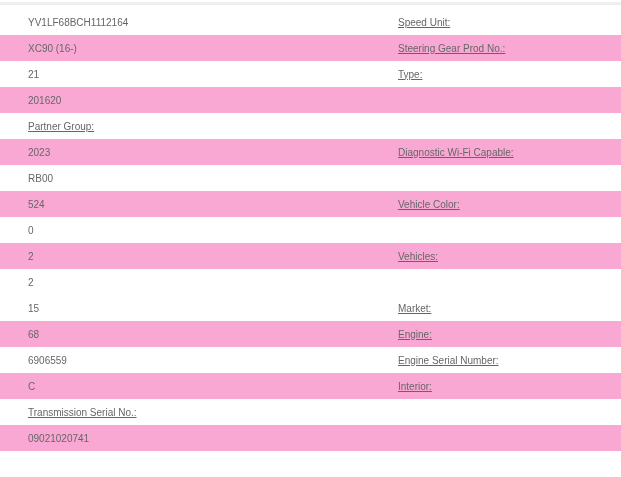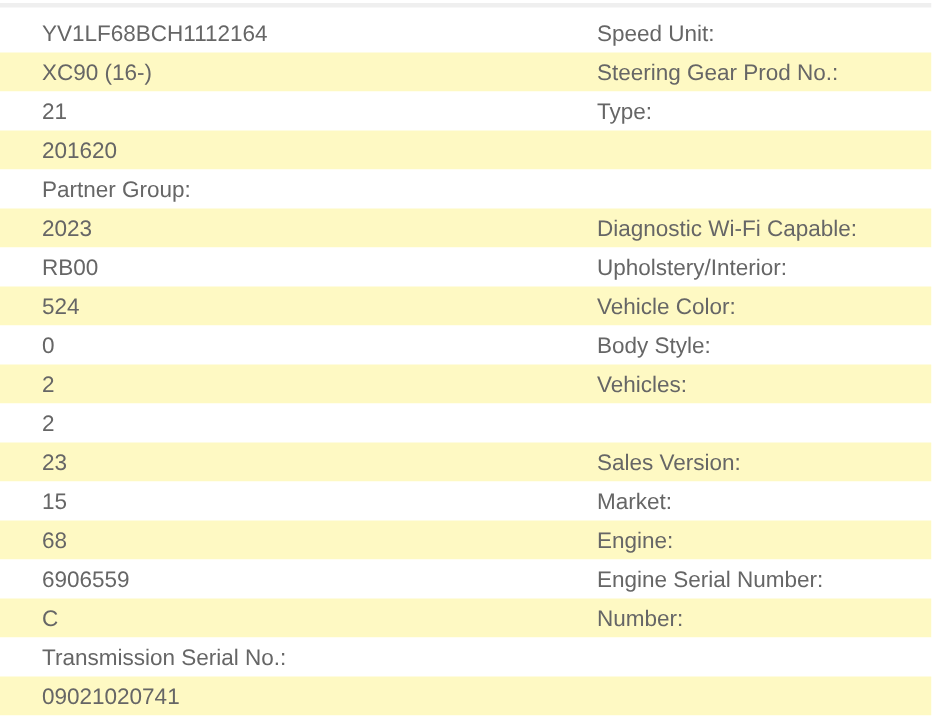--- a/index.html
+++ b/index.html
@@ -23,40 +23,41 @@
     height: 3px;
     background: #efefef;
   }
   .data-table {
     width: 621px;
   }
   .row {
     display: flex;
     align-items: center;
     height: 26px;
-    font-size: 15px;
+    font-size: 10px;
     color: #666666;
     background: #ffffff;
   }
   .row.alt {
-    background: #fef9c3;
+    background: #f9a8d4;
   }
   .cell-value {
     box-sizing: border-box;
     width: 370px;
     padding-left: 28px;
     white-space: nowrap;
     overflow: hidden;
   }
   .cell-label {
     box-sizing: border-box;
     flex: 1;
     padding-left: 28px;
     white-space: nowrap;
     overflow: hidden;
+    text-decoration: underline;
   }
 </style>
 </head>
 <body>
 
 <div class="top-strip">
   <div class="top-band"></div>
 </div>
 
 <div class="data-table">
@@ -77,56 +78,50 @@
     </div>
     <div class="row">
       <div class="cell-label">Partner Group:</div>
     </div>
     <div class="row alt">
       <div class="cell-value">2023</div>
       <div class="cell-label">Diagnostic Wi-Fi Capable:</div>
     </div>
     <div class="row">
       <div class="cell-value">RB00</div>
-      <div class="cell-label">Upholstery/Interior:</div>
     </div>
     <div class="row alt">
       <div class="cell-value">524</div>
       <div class="cell-label">Vehicle Color:</div>
     </div>
     <div class="row">
       <div class="cell-value">0</div>
-      <div class="cell-label">Body Style:</div>
     </div>
     <div class="row alt">
       <div class="cell-value">2</div>
       <div class="cell-label">Vehicles:</div>
     </div>
     <div class="row">
       <div class="cell-value">2</div>
-    </div>
-    <div class="row alt">
-      <div class="cell-value">23</div>
-      <div class="cell-label">Sales Version:</div>
     </div>
     <div class="row">
       <div class="cell-value">15</div>
       <div class="cell-label">Market:</div>
     </div>
     <div class="row alt">
       <div class="cell-value">68</div>
       <div class="cell-label">Engine:</div>
     </div>
     <div class="row">
       <div class="cell-value">6906559</div>
       <div class="cell-label">Engine Serial Number:</div>
     </div>
     <div class="row alt">
       <div class="cell-value">C</div>
-      <div class="cell-label">Number:</div>
+      <div class="cell-label">Interior:</div>
     </div>
     <div class="row">
       <div class="cell-label">Transmission Serial No.:</div>
     </div>
     <div class="row alt">
       <div class="cell-value">09021020741</div>
       <div class="cell-label"></div>
     </div>
   </div>
 

